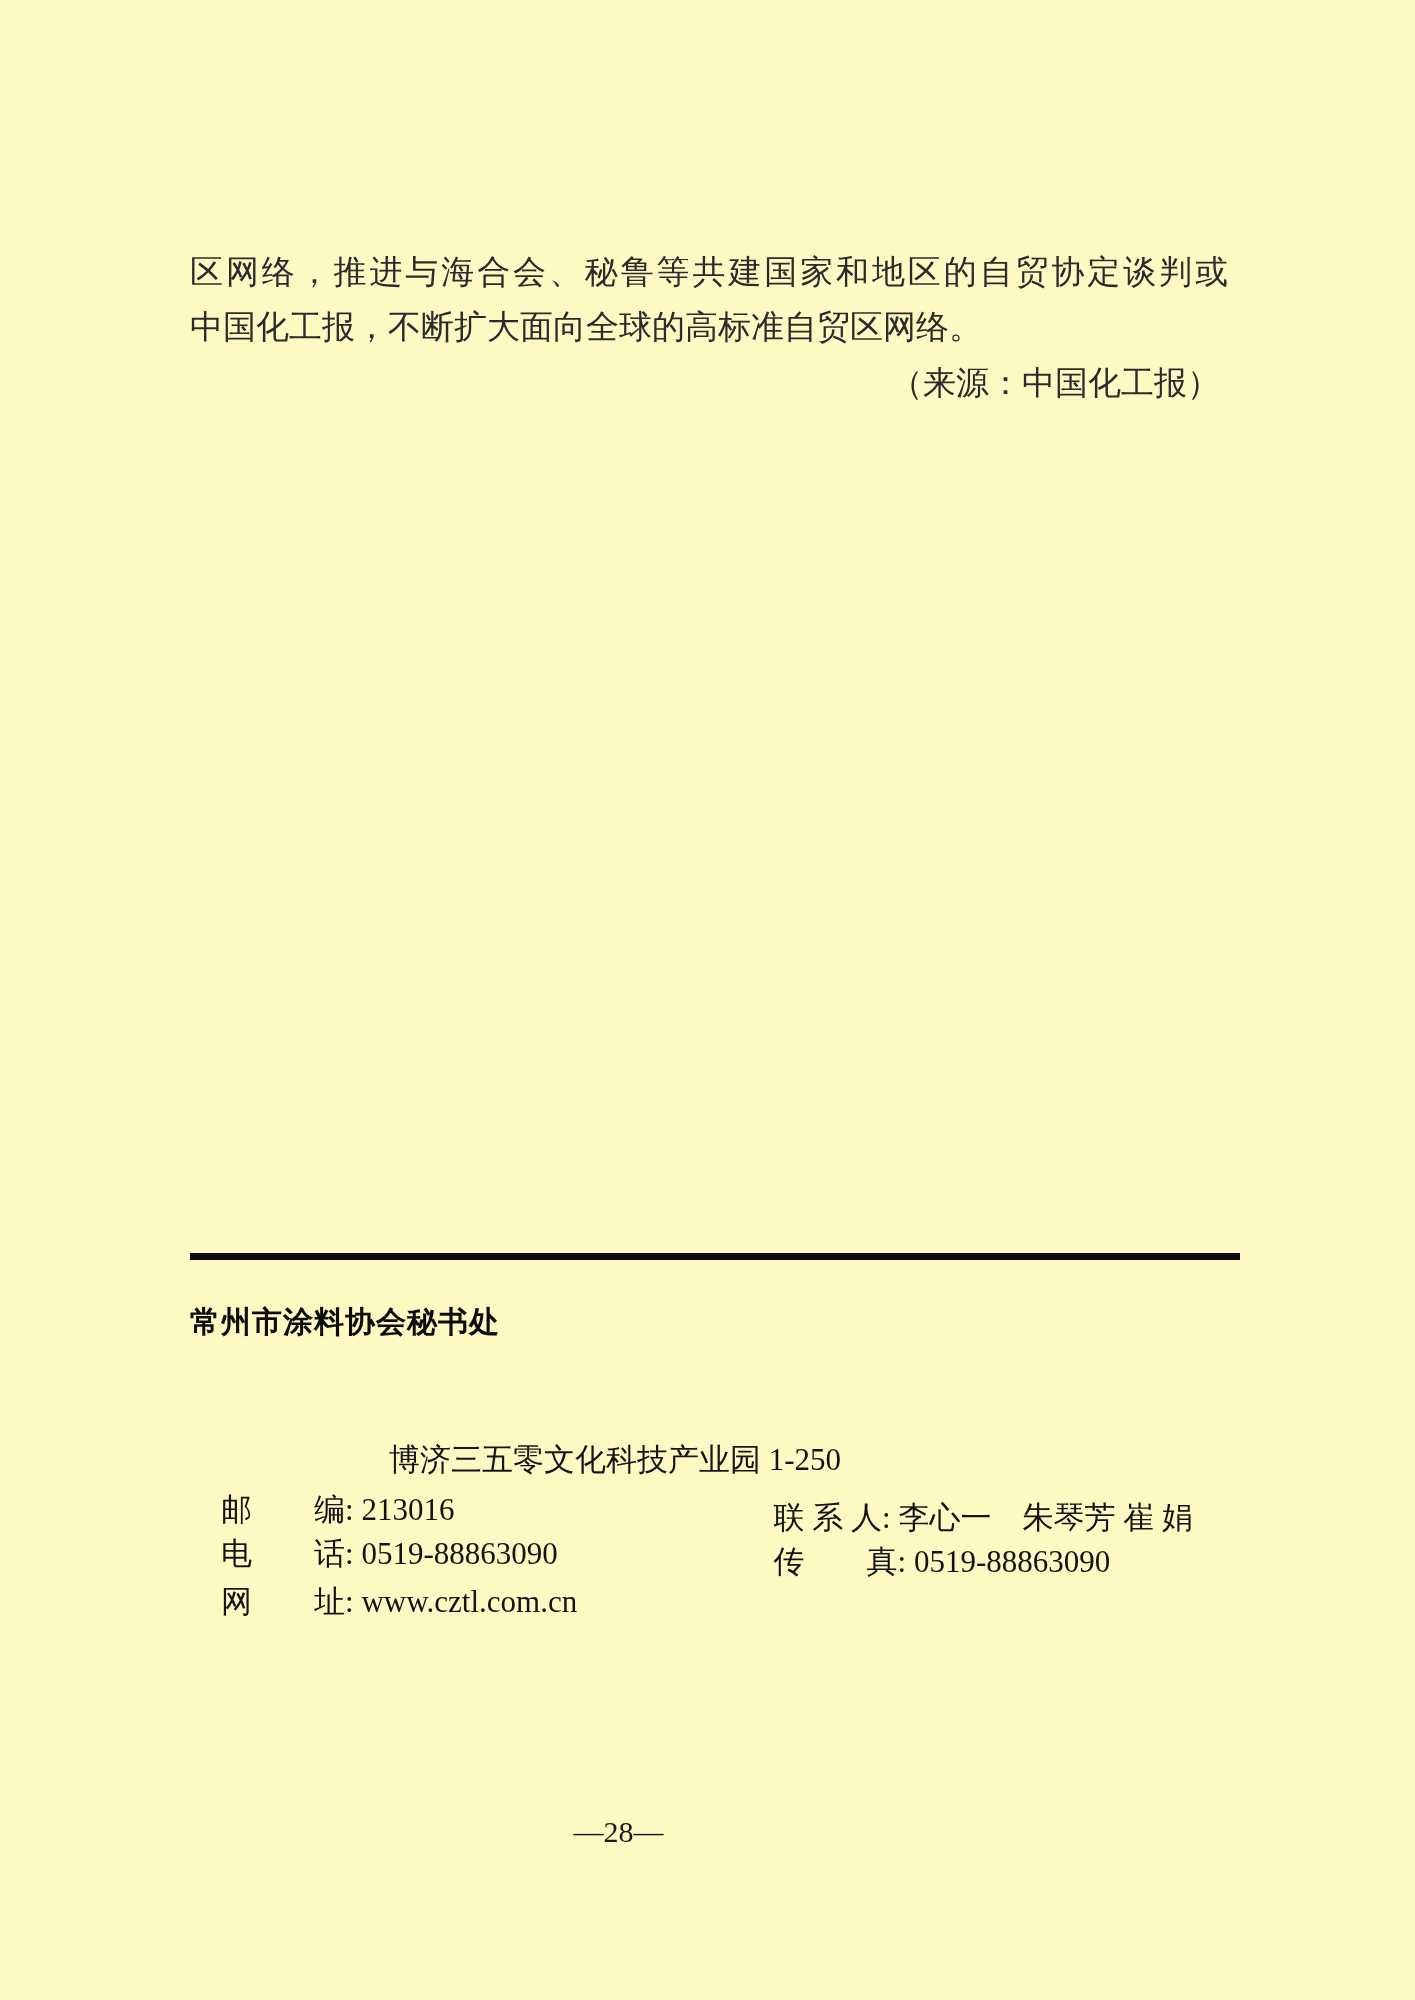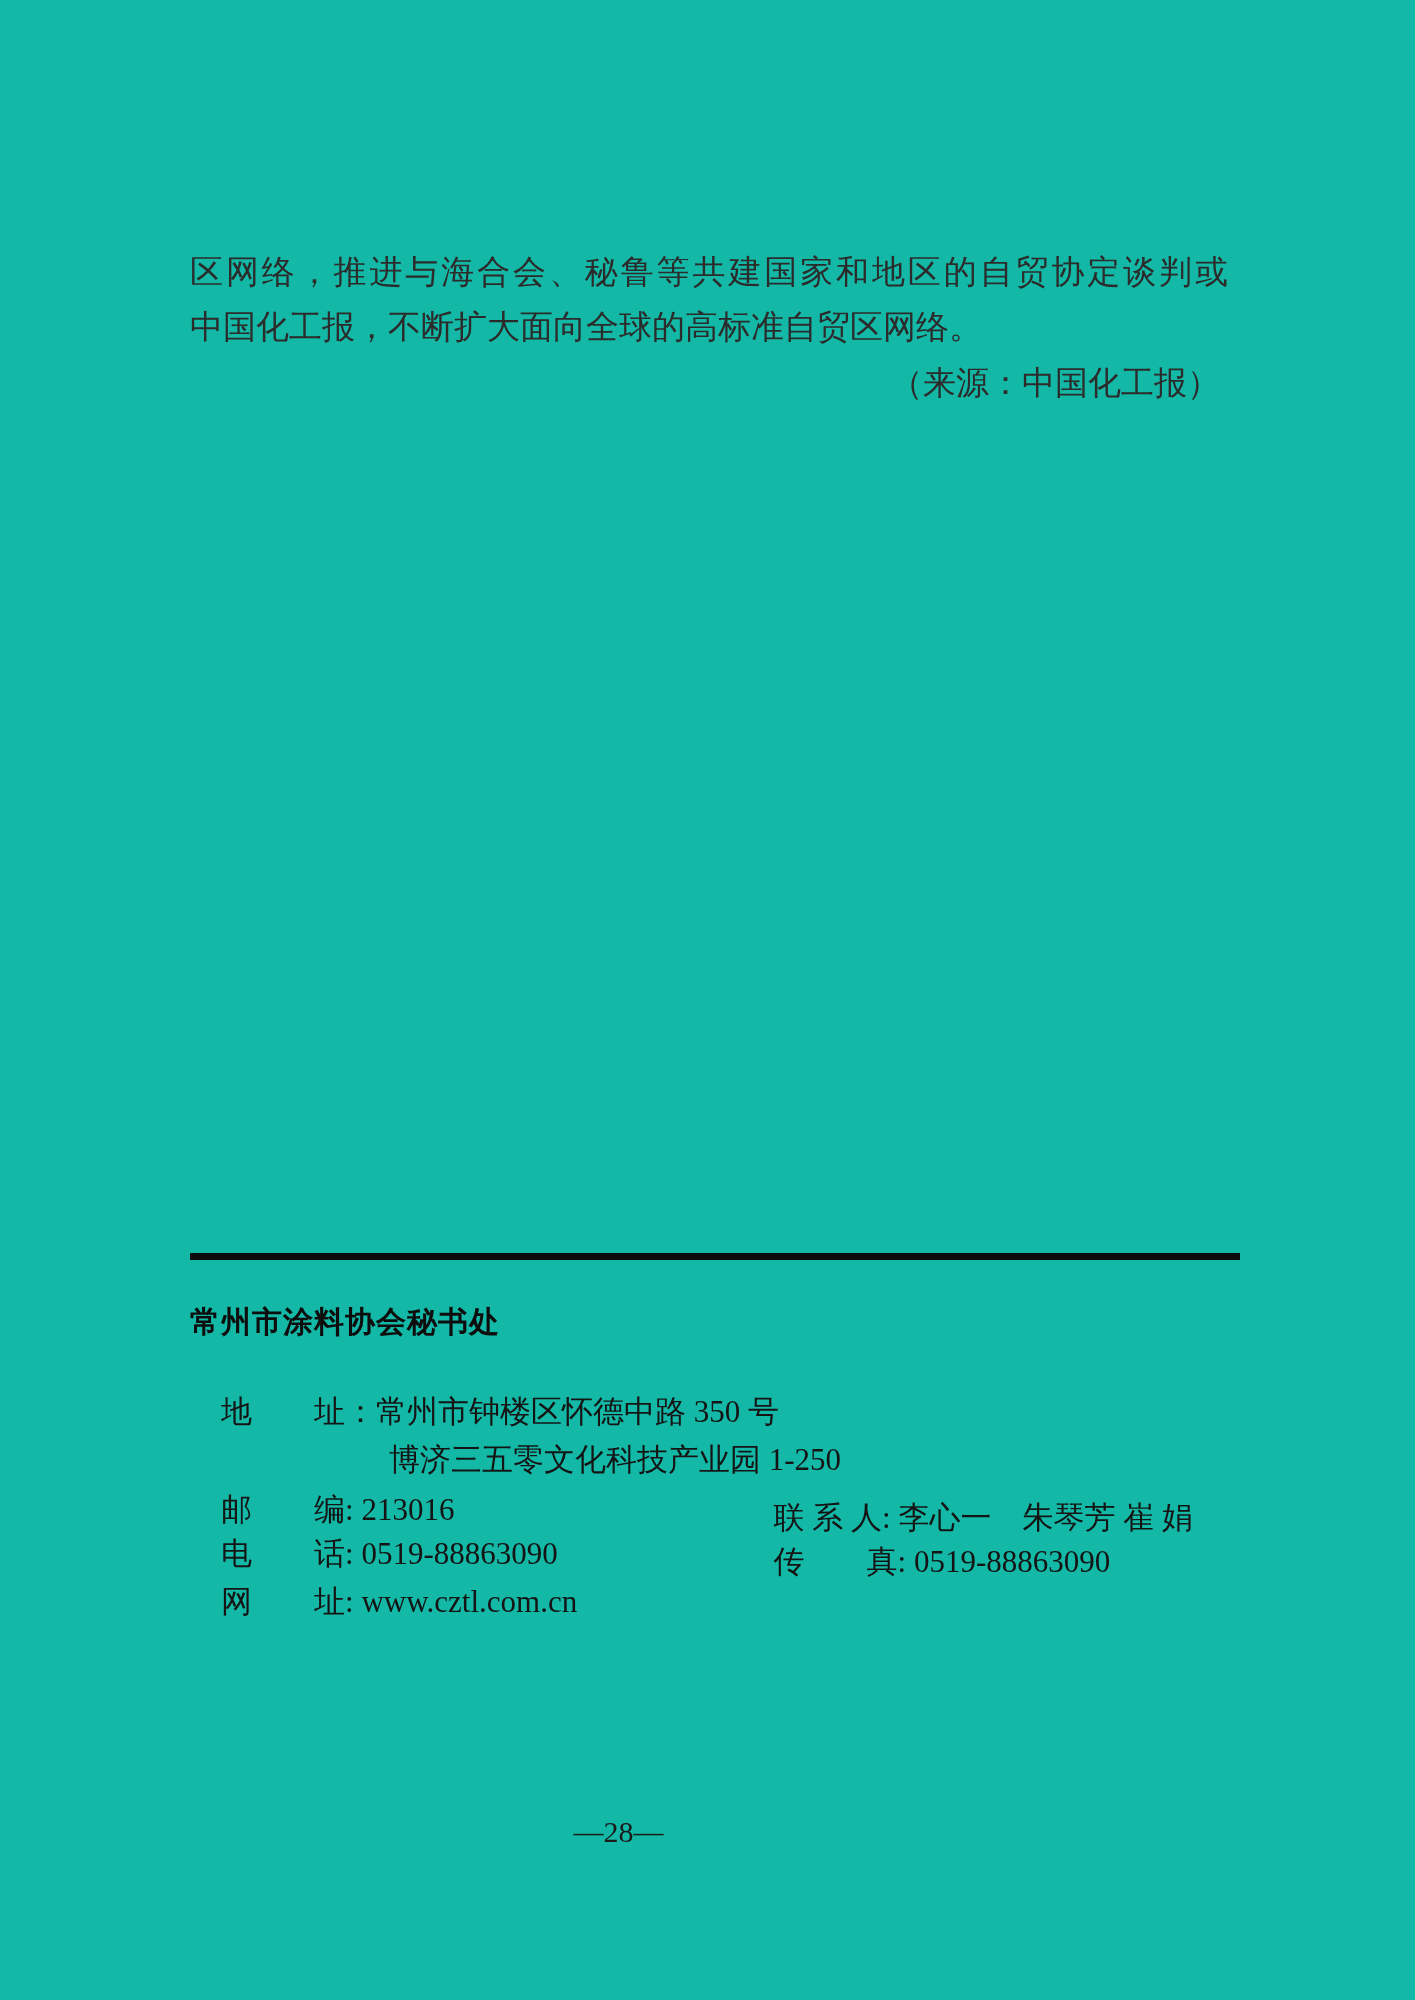--- a/index.html
+++ b/index.html
@@ -2,21 +2,21 @@
 <html><head>
 <meta charset="utf-8">
 <style>
   * { margin: 0; padding: 0; box-sizing: border-box; }
   html, body { background: #e8e8e8; }
   .page {
     position: relative;
     width: 1415px;
     height: 2000px;
     margin: 0 auto;
-    background: #14b8a6;
+    background: #fef9c3;
     overflow: hidden;
     font-family: "Liberation Serif", "DejaVu Serif", serif;
     color: #222222;
   }
   
   .article {
     position: absolute;
     left: 190px;
     top: 245px;
     width: 1038px;
@@ -102,23 +102,20 @@
     <div class="para-line justified">区网络，推进与海合会、秘鲁等共建国家和地区的自贸协定谈判或</div>
     <div class="para-line">中国化工报，不断扩大面向全球的高标准自贸区网络。</div>
   </div>
 
   <div class="attribution">（来源：中国化工报）</div>
 
   <div class="footer-rule"></div>
 
   <div class="org-name">常州市涂料协会秘书处</div>
 
-  <div class="contact-row row-address">
-    <span>地　　址：</span><span>常州市钟楼区怀德中路 350 号</span>
-  </div>
 
   <div class="contact-row row-address2">
     <span>博济三五零文化科技产业园 1-250</span>
   </div>
 
   <div class="contact-row row-postcode">
     <span>邮　　编: </span><span>213016</span>
     <span class="right-col">
       <span>联 系 人: </span><span>李心一　朱琴芳 崔 娟</span>
     </span>

